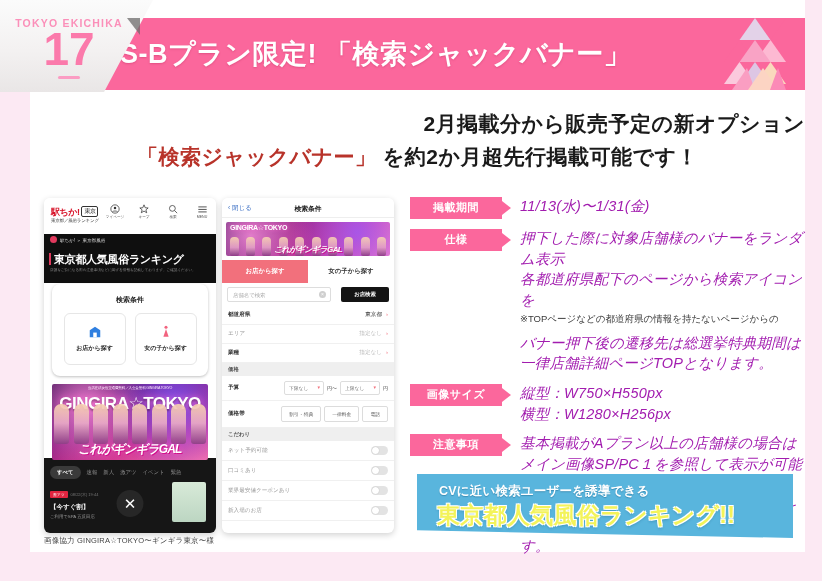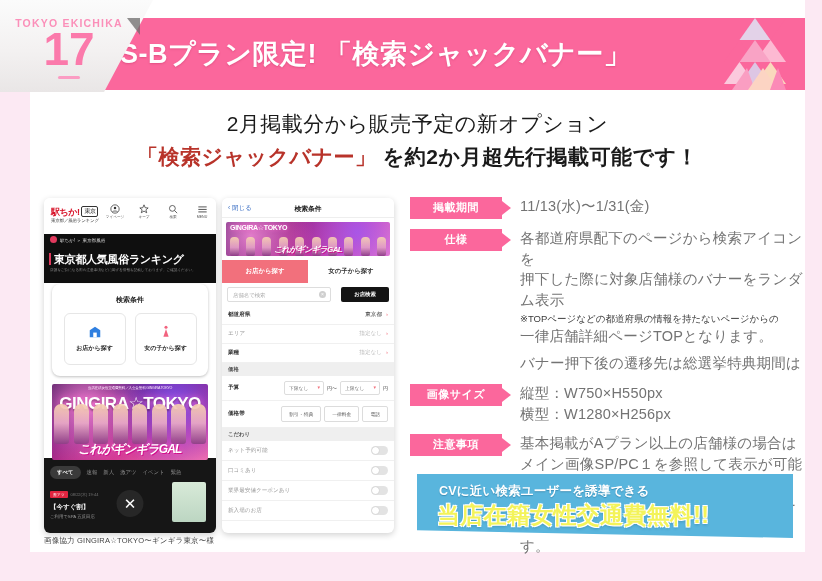--- a/index.html
+++ b/index.html
@@ -98,24 +98,25 @@
 
   
   .headline {
     position: absolute;
     left: 30px; top: 108px;
     width: 775px;
     text-align: center;
   }
   .headline .l1 {
     font-size: 21px;
-    font-weight: normal;
+    font-weight: bold;
     color: #1a1a1a;
     letter-spacing: .5px;
     line-height: 1.5;
+    text-align: right;
   }
   .headline .l2 {
     font-size: 21px;
     font-weight: bold;
     color: #1a1a1a;
     letter-spacing: .5px;
     line-height: 1.6;
   }
   .headline .hl {
     color: #b8332a;
@@ -288,21 +289,21 @@
     position:relative; background:#fb679c; color:#fff;
     font-size:11px; font-weight:bold; text-align:center;
     padding:3px 0 4px; letter-spacing:.5px;
   }
   .badge::after {
     content:""; position:absolute; right:-9px; top:50%; transform:translateY(-50%);
     width:0; height:0; border-top:7px solid transparent; border-bottom:7px solid transparent;
     border-left:9px solid #fb679c;
   }
   .spec-body { flex:1; padding-left:18px; }
-  .spec-line { font-size:14.5px; color:#737373; line-height:1.42; letter-spacing:.2px;}
+  .spec-line { font-size:14.5px; color:#a21caf; line-height:1.42; letter-spacing:.2px;font-style:italic;}
   .spec-note { font-size:9.5px; color:#3a3a3a; line-height:1.42; margin-top:2px;}
   .spec-note .ind { padding-left:9px; display:block; }
   .spec-gap { margin-top:7px; }
 
   
   .cta {
     position:absolute; left:417px; top:474px;
     width:376px; height:64px;
     background:#59b5dd;
     clip-path: polygon(0 0, 100% 0, 100% 100%, 0 88%);
@@ -544,27 +545,27 @@
       <div class="spec-body">
         <div class="spec-line">11/13(水)〜1/31(金)</div>
       </div>
     </div>
 
     <div class="spec-row">
       <div class="badge-wrap">
         <div class="badge">仕様</div>
       </div>
       <div class="spec-body">
+        <div class="spec-line">押下した際に対象店舗様のバナーをランダム表示</div>
         <div class="spec-line">各都道府県配下のページから検索アイコンを</div>
-        <div class="spec-line">押下した際に対象店舗様のバナーをランダム表示</div>
         <div class="spec-note">
           <span>※TOPページなどの都道府県の情報を持たないページからの</span>
         </div>
+        <div class="spec-line spec-gap">バナー押下後の遷移先は総選挙特典期間は</div>
         <div class="spec-line">一律店舗詳細ページTOPとなります。</div>
-        <div class="spec-line spec-gap">バナー押下後の遷移先は総選挙特典期間は</div>
       </div>
     </div>
 
     <div class="spec-row">
       <div class="badge-wrap">
         <div class="badge">画像サイズ</div>
       </div>
       <div class="spec-body">
         <div class="spec-line">縦型：W750×H550px</div>
         <div class="spec-line">横型：W1280×H256px</div>
@@ -579,16 +580,16 @@
         <div class="spec-line">基本掲載がAプラン以上の店舗様の場合は</div>
         <div class="spec-line">メイン画像SP/PC１を参照して表示が可能です。</div>
         <div class="spec-line">Bプラン以下の店舗様の場合は別途画像を</div>
         <div class="spec-line">ご送付いただきますようお願いいたします。</div>
       </div>
     </div>
   </div>
 
   <div class="cta">
     <div class="cta-l1">CVに近い検索ユーザーを誘導できる</div>
-    <div class="cta-l2">当店在籍女性交通費無料!!</div>
+    <div class="cta-l2">東京都人気風俗ランキング!!</div>
   </div>
 
 </div>
 
 </body></html>

